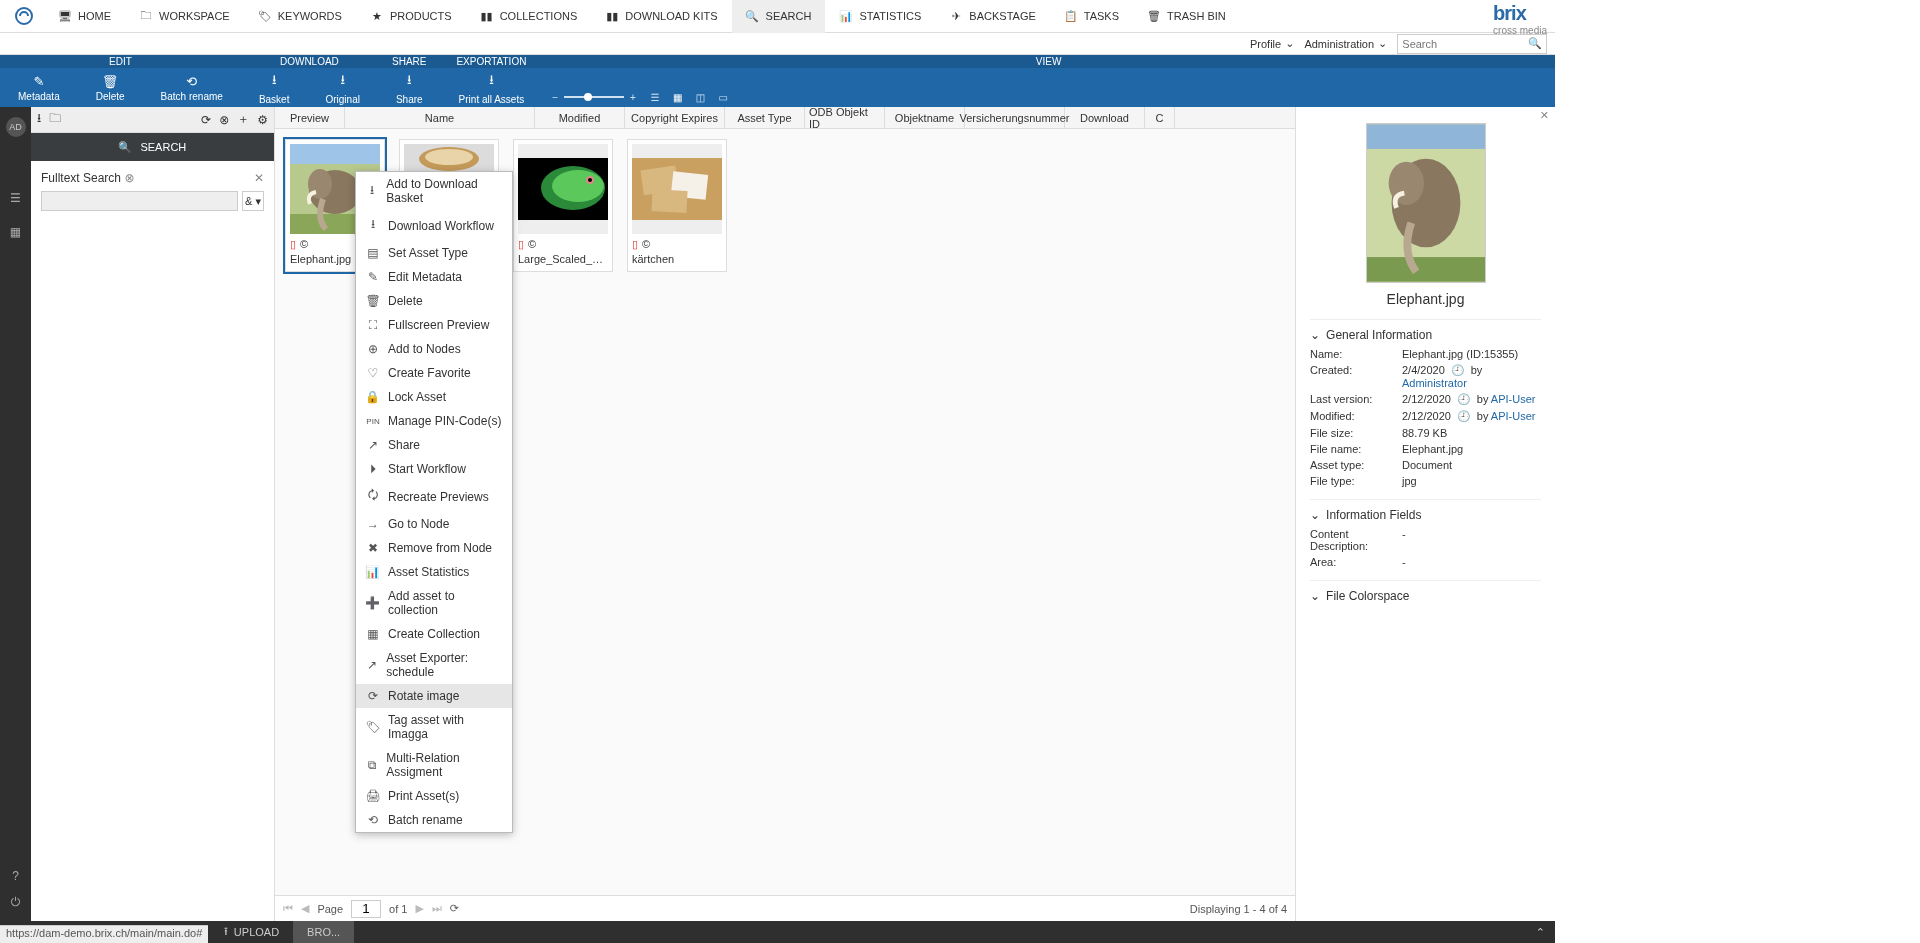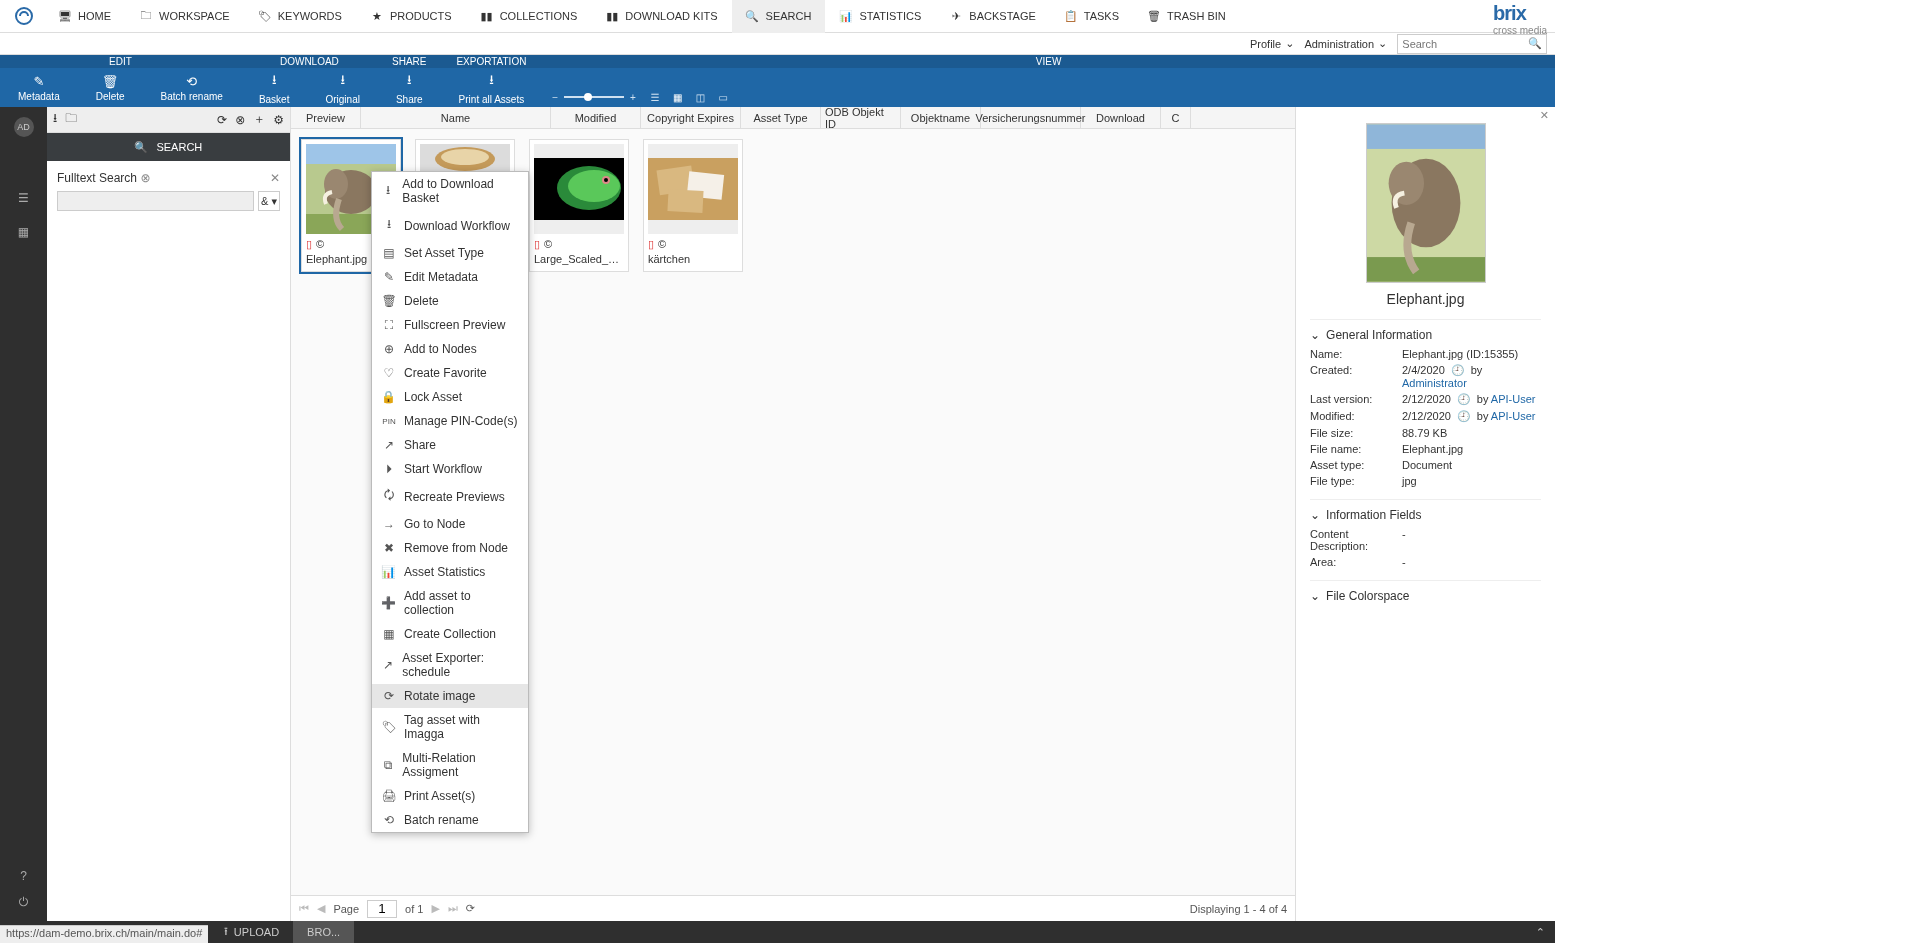--- a/index.html
+++ b/index.html
@@ -32,21 +32,21 @@
 .blue-group.view-group { margin-left:auto;gap:19px; }
 .view-controls { display:flex; align-items:center; gap:8px; padding:0 10px; flex:1; }
 .zoom-slider { display:flex; align-items:center; gap:6px; color:#cfe1f1; }
 .zoom-track { width:60px; height:2px; background:#cfe1f1; position:relative; }
 .zoom-thumb { position:absolute; left:20px; top:-3px; width:8px; height:8px; background:#fff; border-radius:50%; }
 .view-icons span { display:inline-flex; width:18px; height:16px; align-items:center; justify-content:center; margin-left:2px; color:#cfe1f1; cursor:pointer; }
 .view-icons span.active { color:#fff; }
 
 
 .main { flex:1; display:flex; min-height:0; }
-.leftrail { width: 47px; background:#2f2f2f; display:flex; flex-direction:column; align-items:center; color:#aaa; }
+.leftrail { width: 31px; background:#2f2f2f; display:flex; flex-direction:column; align-items:center; color:#aaa; }
 .leftrail .r-top { margin-top:10px; width:20px; height:20px; border-radius:50%; background:#555; font-size:9px; display:flex; align-items:center; justify-content:center; color:#ccc; }
 .leftrail .r-ic { margin-top: 54px; cursor:pointer; }
 .leftrail .r-spacer { flex:1; }
 .leftrail .r-bot { margin-bottom:12px; cursor:pointer; }
 
 .leftpanel { width: 244px; background:#fff; display:flex; flex-direction:column; border-right:1px solid #ddd; }
 .lp-tb { height:26px; background:#eee; border-bottom:1px solid #ddd; display:flex; align-items:center; padding:0 6px; gap:8px; font-size:12px; }
 .lp-tb .sep { flex:1; }
 .lp-search { height:28px; background:#393d40; color:#fff; display:flex; align-items:center; justify-content:center; gap:8px; font-size:11px; cursor:pointer; }
 .lp-body { padding:10px; flex:1; }

